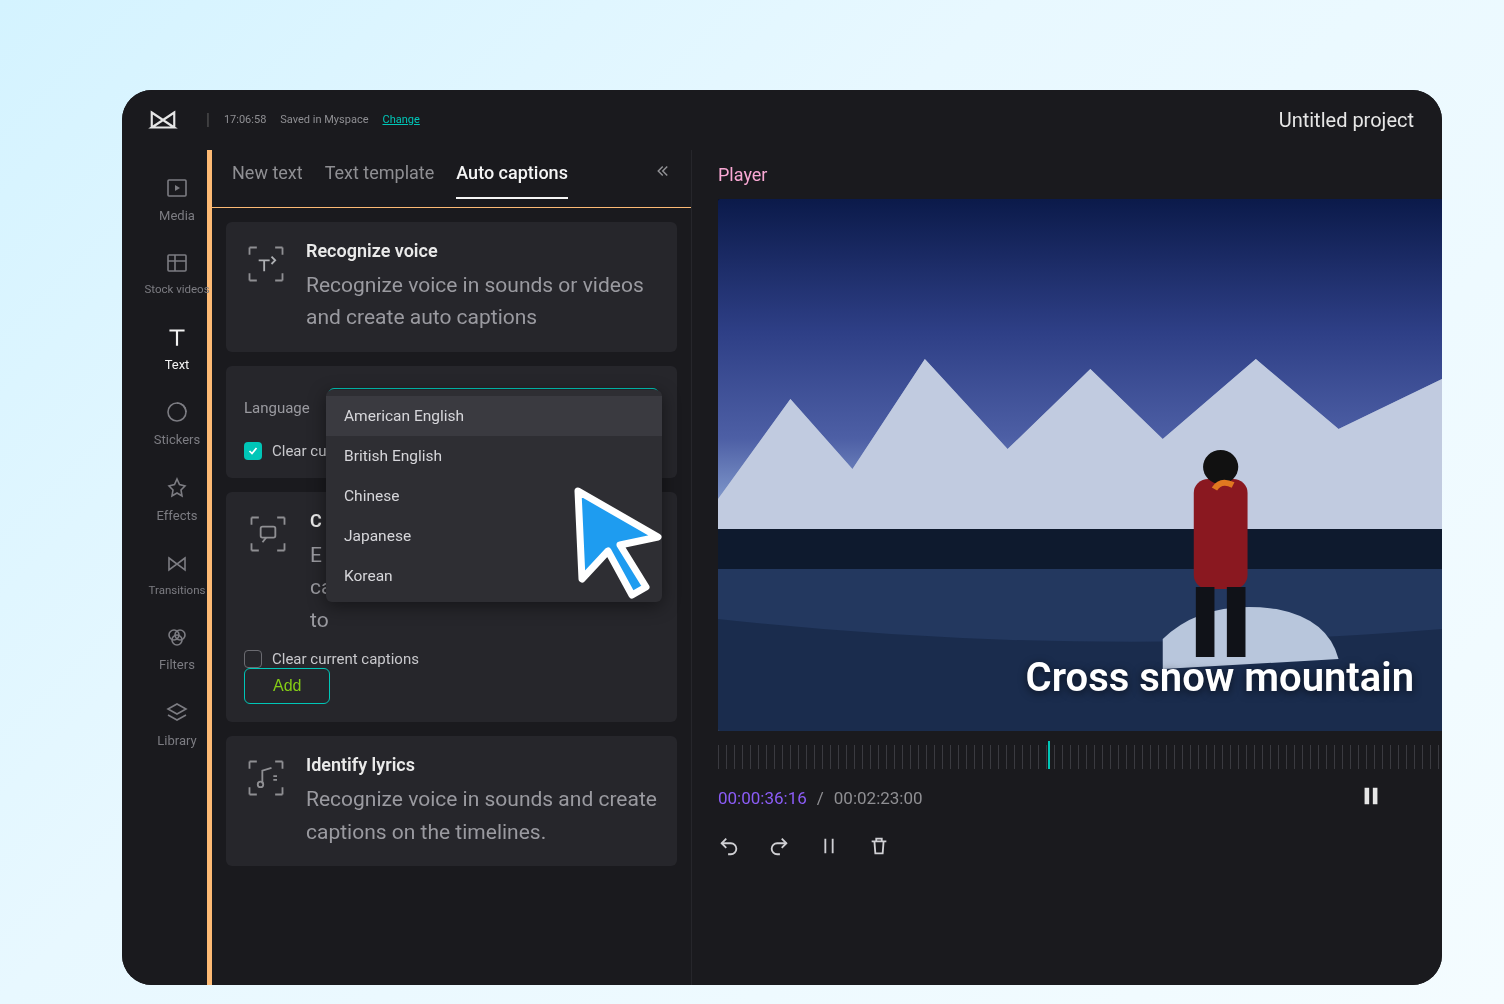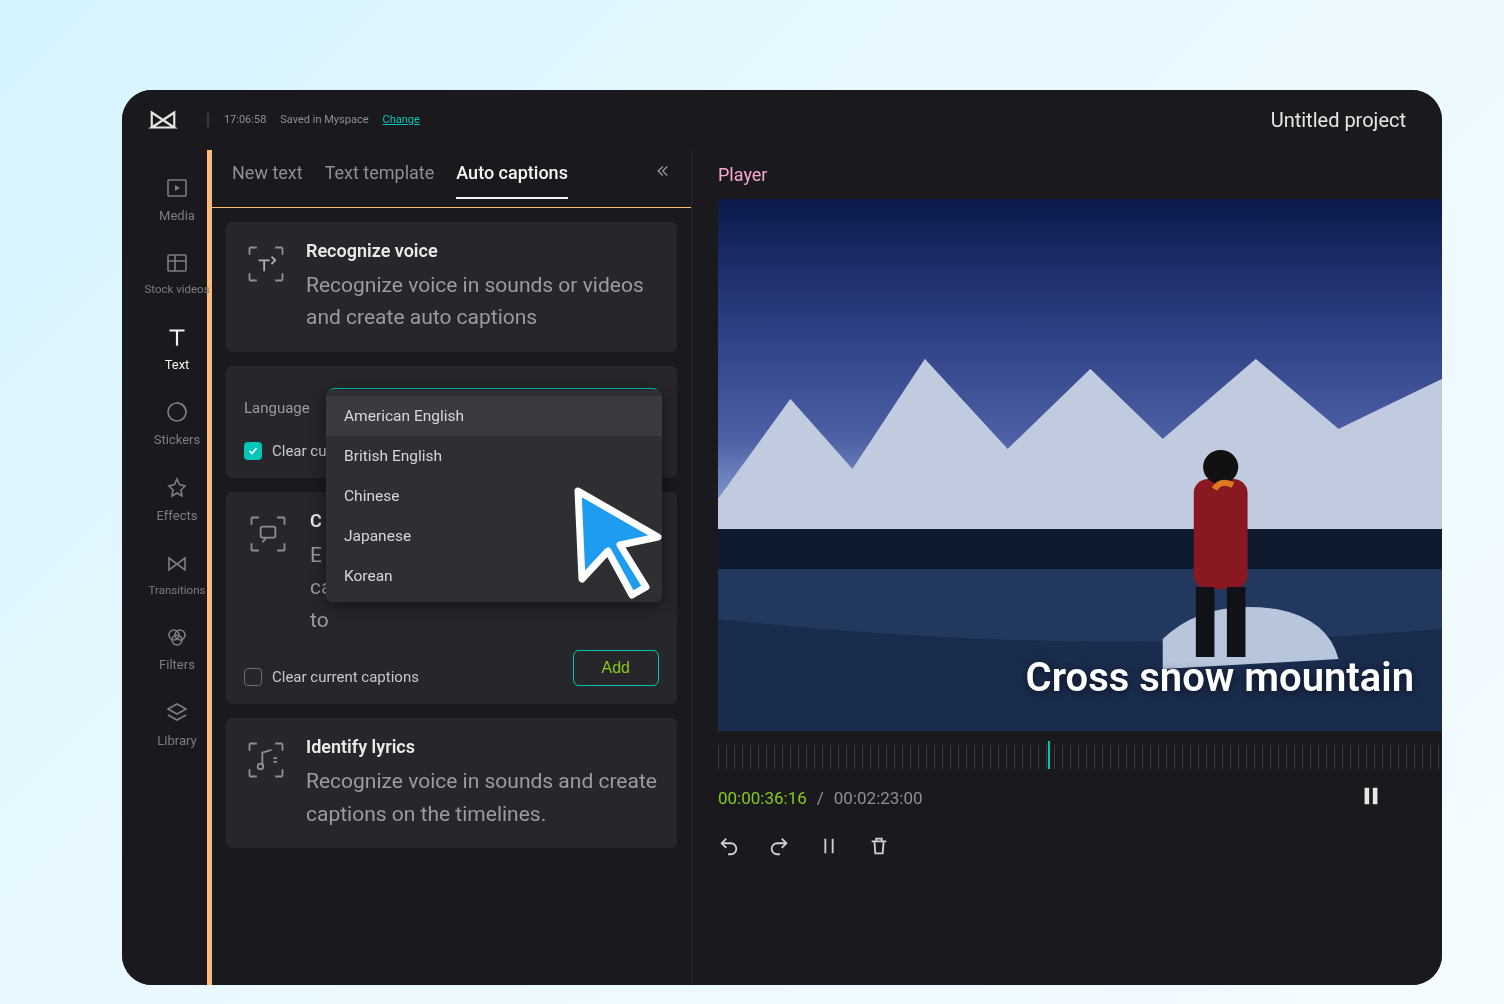--- a/index.html
+++ b/index.html
@@ -23,21 +23,21 @@
     background:#1a1a1e;
     position:relative;
   }
   .logo-cell { display:flex; align-items:center; margin-right:14px;}
   .logo-cell svg { width:30px; height:30px; }
   .vdivider { margin:0 14px; color:#555;}
   .top-meta { display:flex; align-items:center; gap:14px; font-size:11px;}
   .top-time { color:#8f8f93;}
   .top-saved { color:#8f8f93;}
   .top-change { color:#00c6b7; text-decoration:underline; cursor:pointer;}
-  .top-title { position:absolute; right:36px; color:#e6e6e6; font-size:20px;}
+  .top-title { position:absolute; right:28px; color:#e6e6e6; font-size:20px;}
   
   .main { flex:1; display:flex; min-height:0;}
   .leftnav {
     width:90px;
     background:#1a1a1e;
     display:flex; flex-direction:column;
     align-items:center;
     padding-top:14px;
     border-right:5px solid #fdba74;
     padding-left:25px;
@@ -114,21 +114,21 @@
     cursor:pointer;
   }
   .dropdown .opt:first-child { background:#3a3a40;}
   .clear-row { display:flex; align-items:center; gap:10px; margin-top:14px;}
   .chk {
     width:18px;height:18px;border-radius:4px;display:inline-flex;align-items:center;justify-content:center;
   }
   .chk.checked { background:#00c6b7;}
   .chk.unchecked { border:1.5px solid #6b6b71;}
   .clear-lbl { color:#c8c8cc; font-size:15px;}
-  .bottom-row { display:flex; align-items:flex-end; justify-content:space-between; margin-top:14px;}
+  .bottom-row { display:flex; align-items:flex-start; justify-content:space-between; margin-top:14px;flex-direction:column;}
   .add-btn {
     border:1.5px solid #00c6b7; color:#84cc16;
     background:transparent; border-radius:6px;
     padding:8px 28px; font-size:16px; cursor:pointer;
   }
   
   .player {
     flex:1; background:#1a1a1e;
     display:flex; flex-direction:column;
     padding:14px 0 0 26px;
@@ -153,21 +153,21 @@
   }
   .timeline {
     margin-top:14px;
     height:24px;
     background:repeating-linear-gradient(90deg,#3a3a40 0 1px,transparent 1px 8px);
     position:relative;
     margin-right:0;
   }
   .playhead { position:absolute; left:330px; top:-4px; width:2px; height:28px; background:#00c6b7;}
   .time-row { display:flex; align-items:center; gap:10px; margin-top:14px; color:#8f8f93; font-size:17px;}
-  .time-cur { color:#84cc16;text-align:right;}
+  .time-cur { color:#8b5cf6;text-align:right;}
   .pause-ctrl { margin-left:auto; margin-right:60px; color:#e6e6e6; cursor:pointer;}
   .tool-row { display:flex; align-items:center; gap:28px; margin-top:22px; color:#d0d0d4;}
   .tool-row .tbtn { cursor:pointer;}
   
   .cursor-overlay {
     position:absolute;
     left:450px;
     top:395px;
     z-index:60;
     pointer-events:none;

